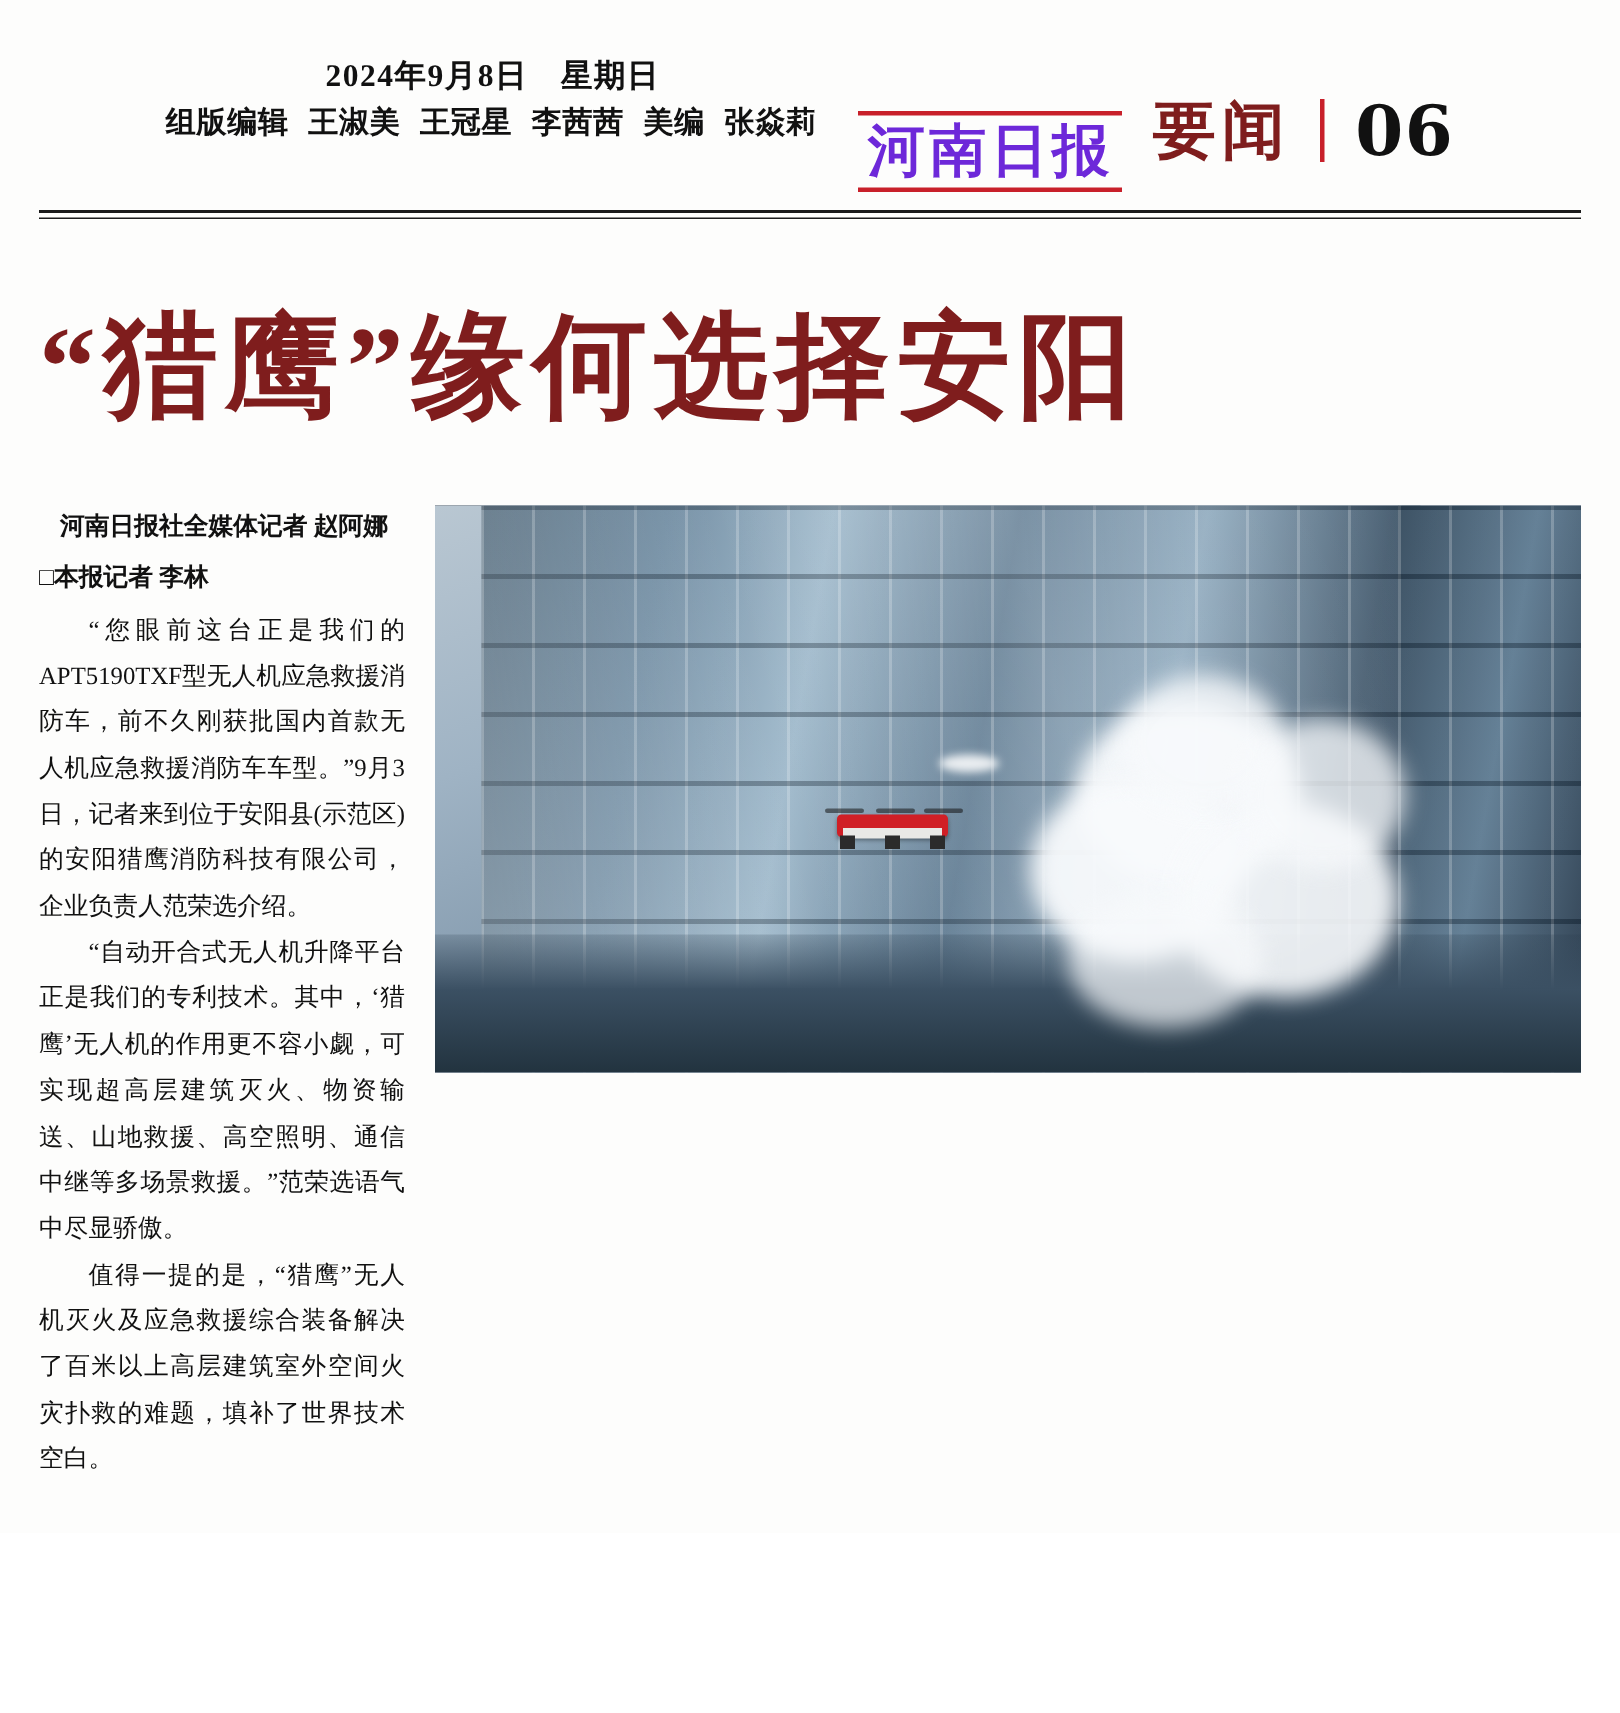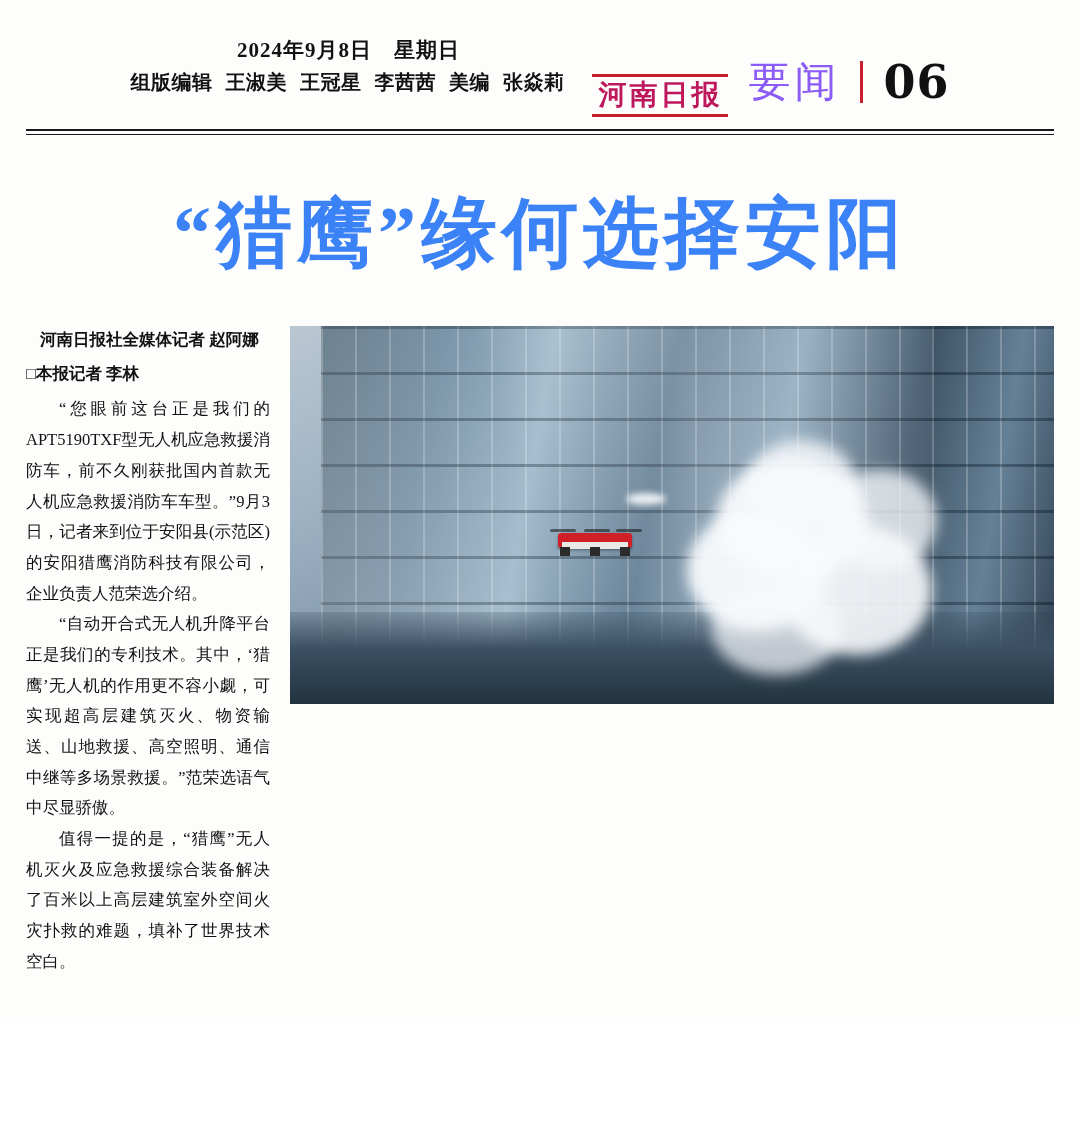--- a/index.html
+++ b/index.html
@@ -60,34 +60,34 @@
 
   .masthead-right {
     display: flex;
     align-items: center;
     gap: 20px;
     padding-top: 16px;
   }
   .paper-logo {
     font-family: "DejaVu Serif", serif;
     font-weight: 700;
-    font-size: 28px;
-    color: #be185d;
+    font-size: 38px;
+    color: #6d28d9;
     letter-spacing: 3px;
     border-top: 3px solid #c8202a;
     border-bottom: 3px solid #c8202a;
     padding: 3px 6px 5px 6px;
     line-height: 1.05;
     margin-top: 28px;
   }
   .section-name {
     font-size: 42px;
-    font-weight: 400;
+    font-weight: 700;
     letter-spacing: 4px;
-    color: #8b5cf6;
+    color: #7f1d1d;
   }
   .divider-bar {
     width: 3px;
     height: 42px;
     background: #c8202a;
   }
   .page-number {
     font-family: "DejaVu Serif", serif;
     font-size: 46px;
     font-weight: 700;
@@ -97,25 +97,25 @@
 
   .rule-double {
     border-top: 2px solid #1a1a1a;
     border-bottom: 1px solid #1a1a1a;
     height: 3px;
     margin: 0 0 0 0;
   }
 
   
   .headline {
-    text-align: center;
+    text-align: left;
     font-size: 76px;
     font-weight: 700;
     letter-spacing: 5px;
-    color: #3b82f6;
+    color: #7f1d1d;
     padding: 48px 0 40px 0;
     font-family: "Liberation Serif", "DejaVu Serif", serif;
   }
 
   
   .upper {
     display: flex;
     gap: 20px;
     align-items: flex-start;
   }

